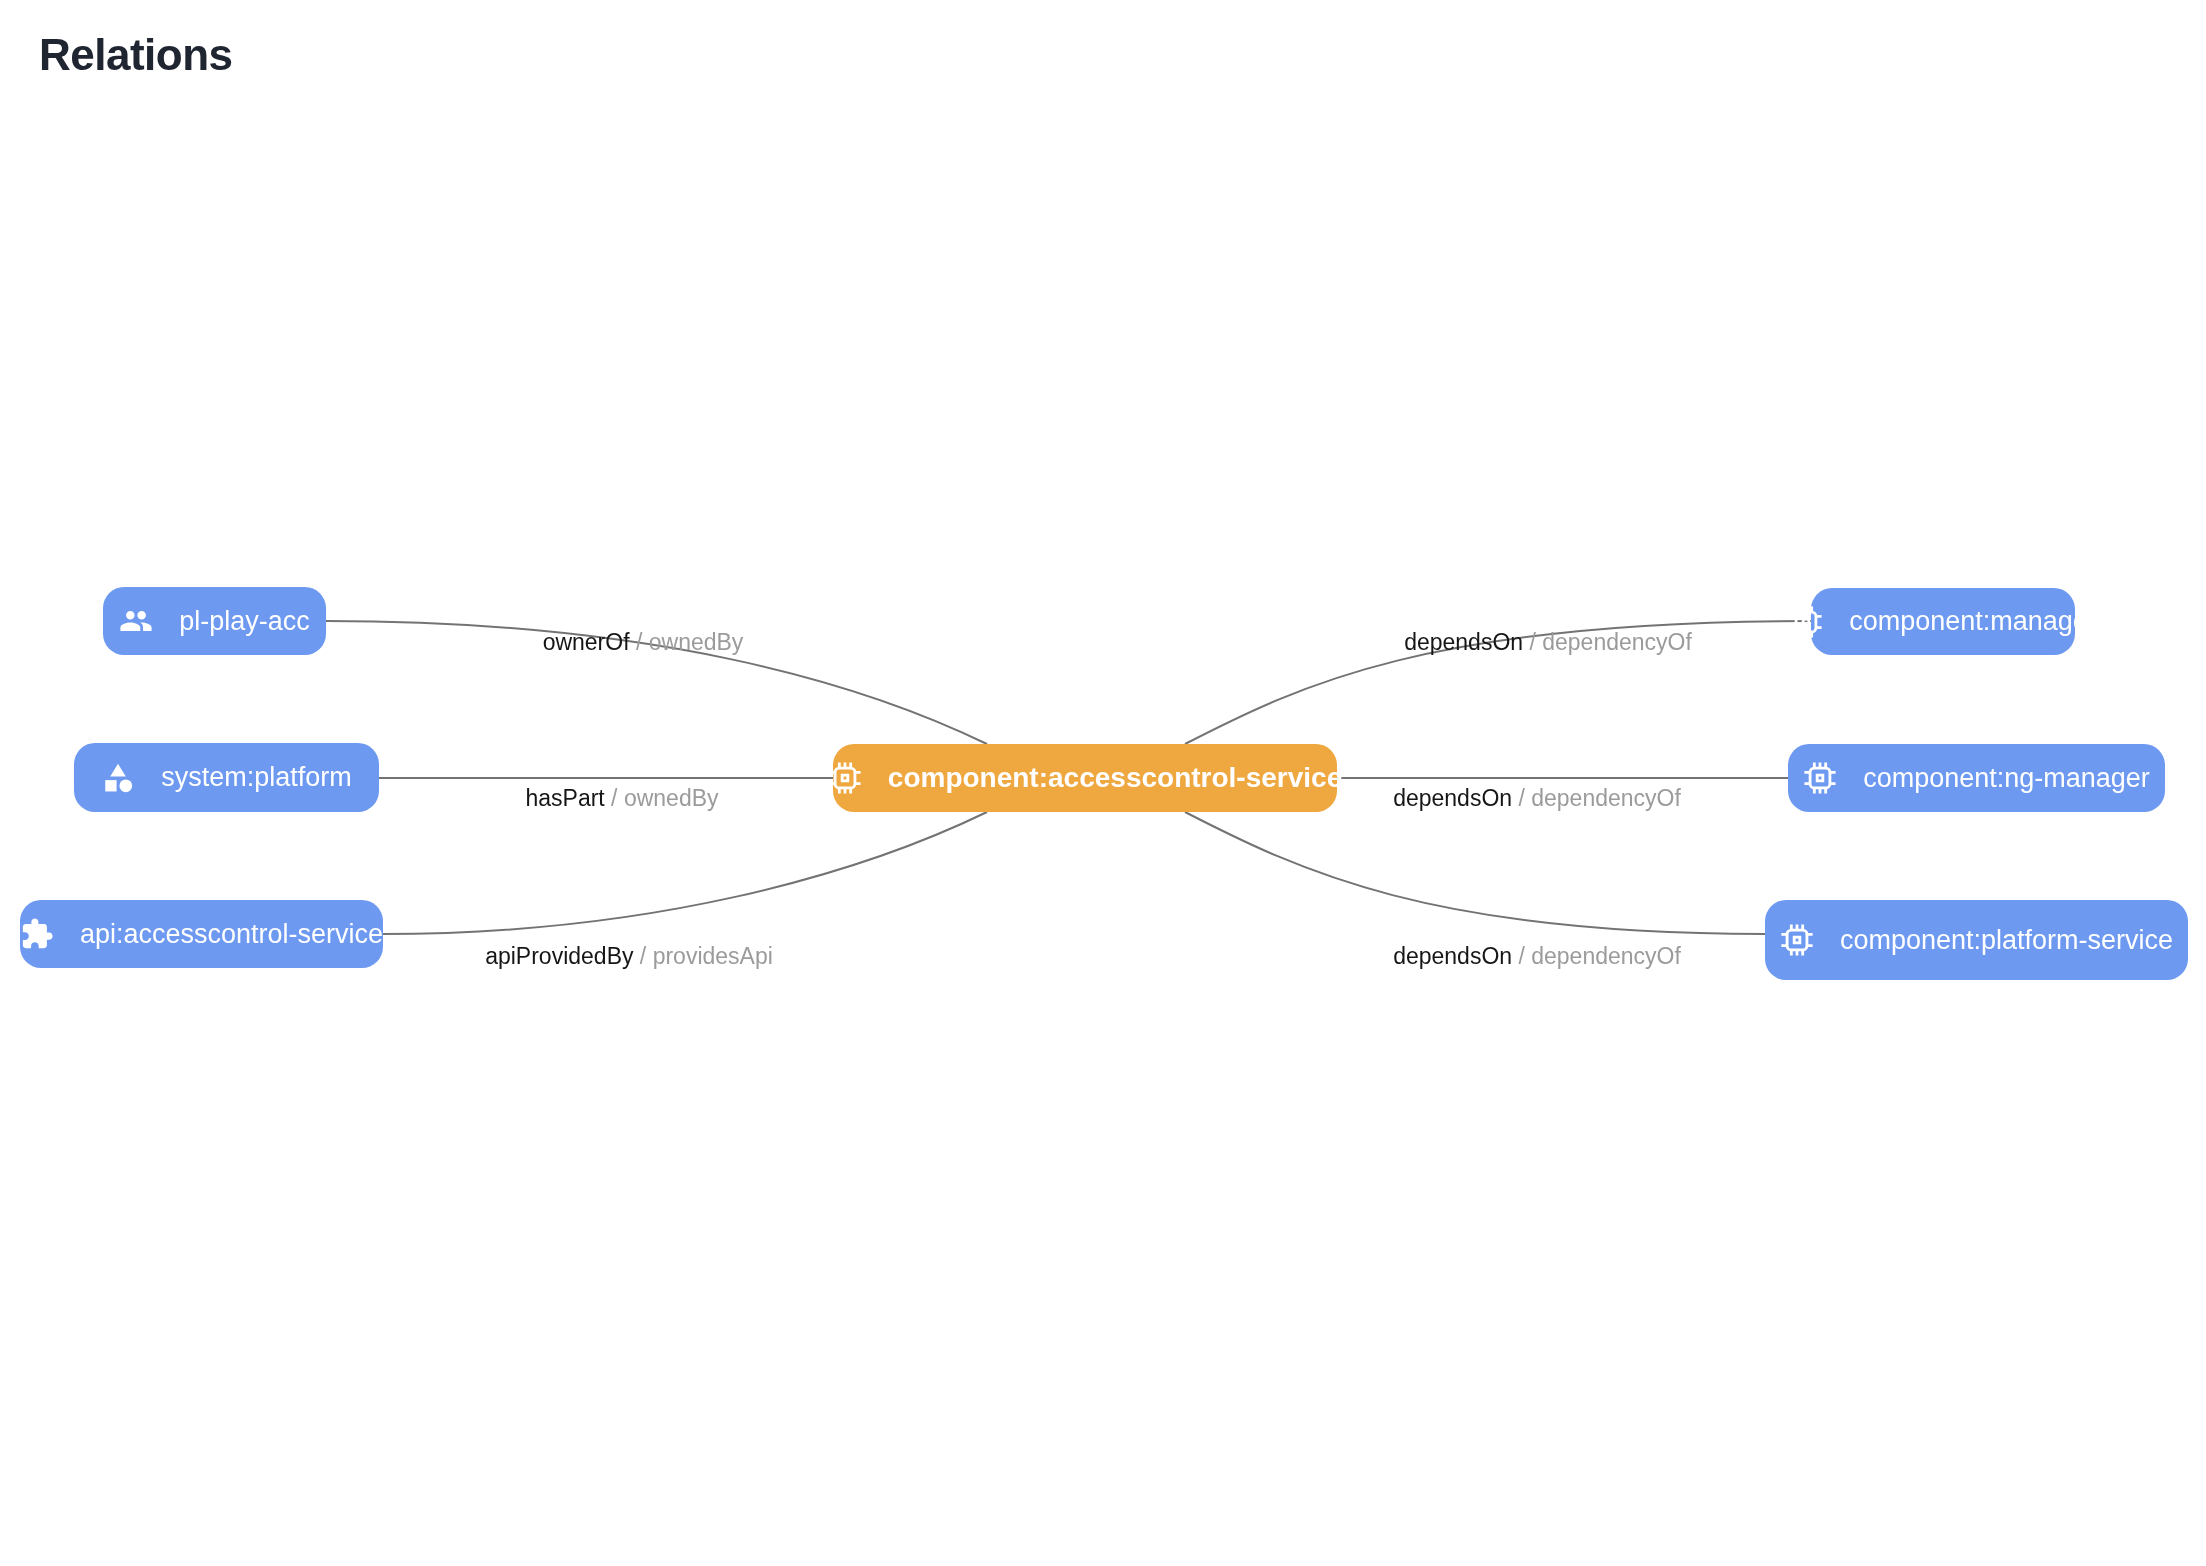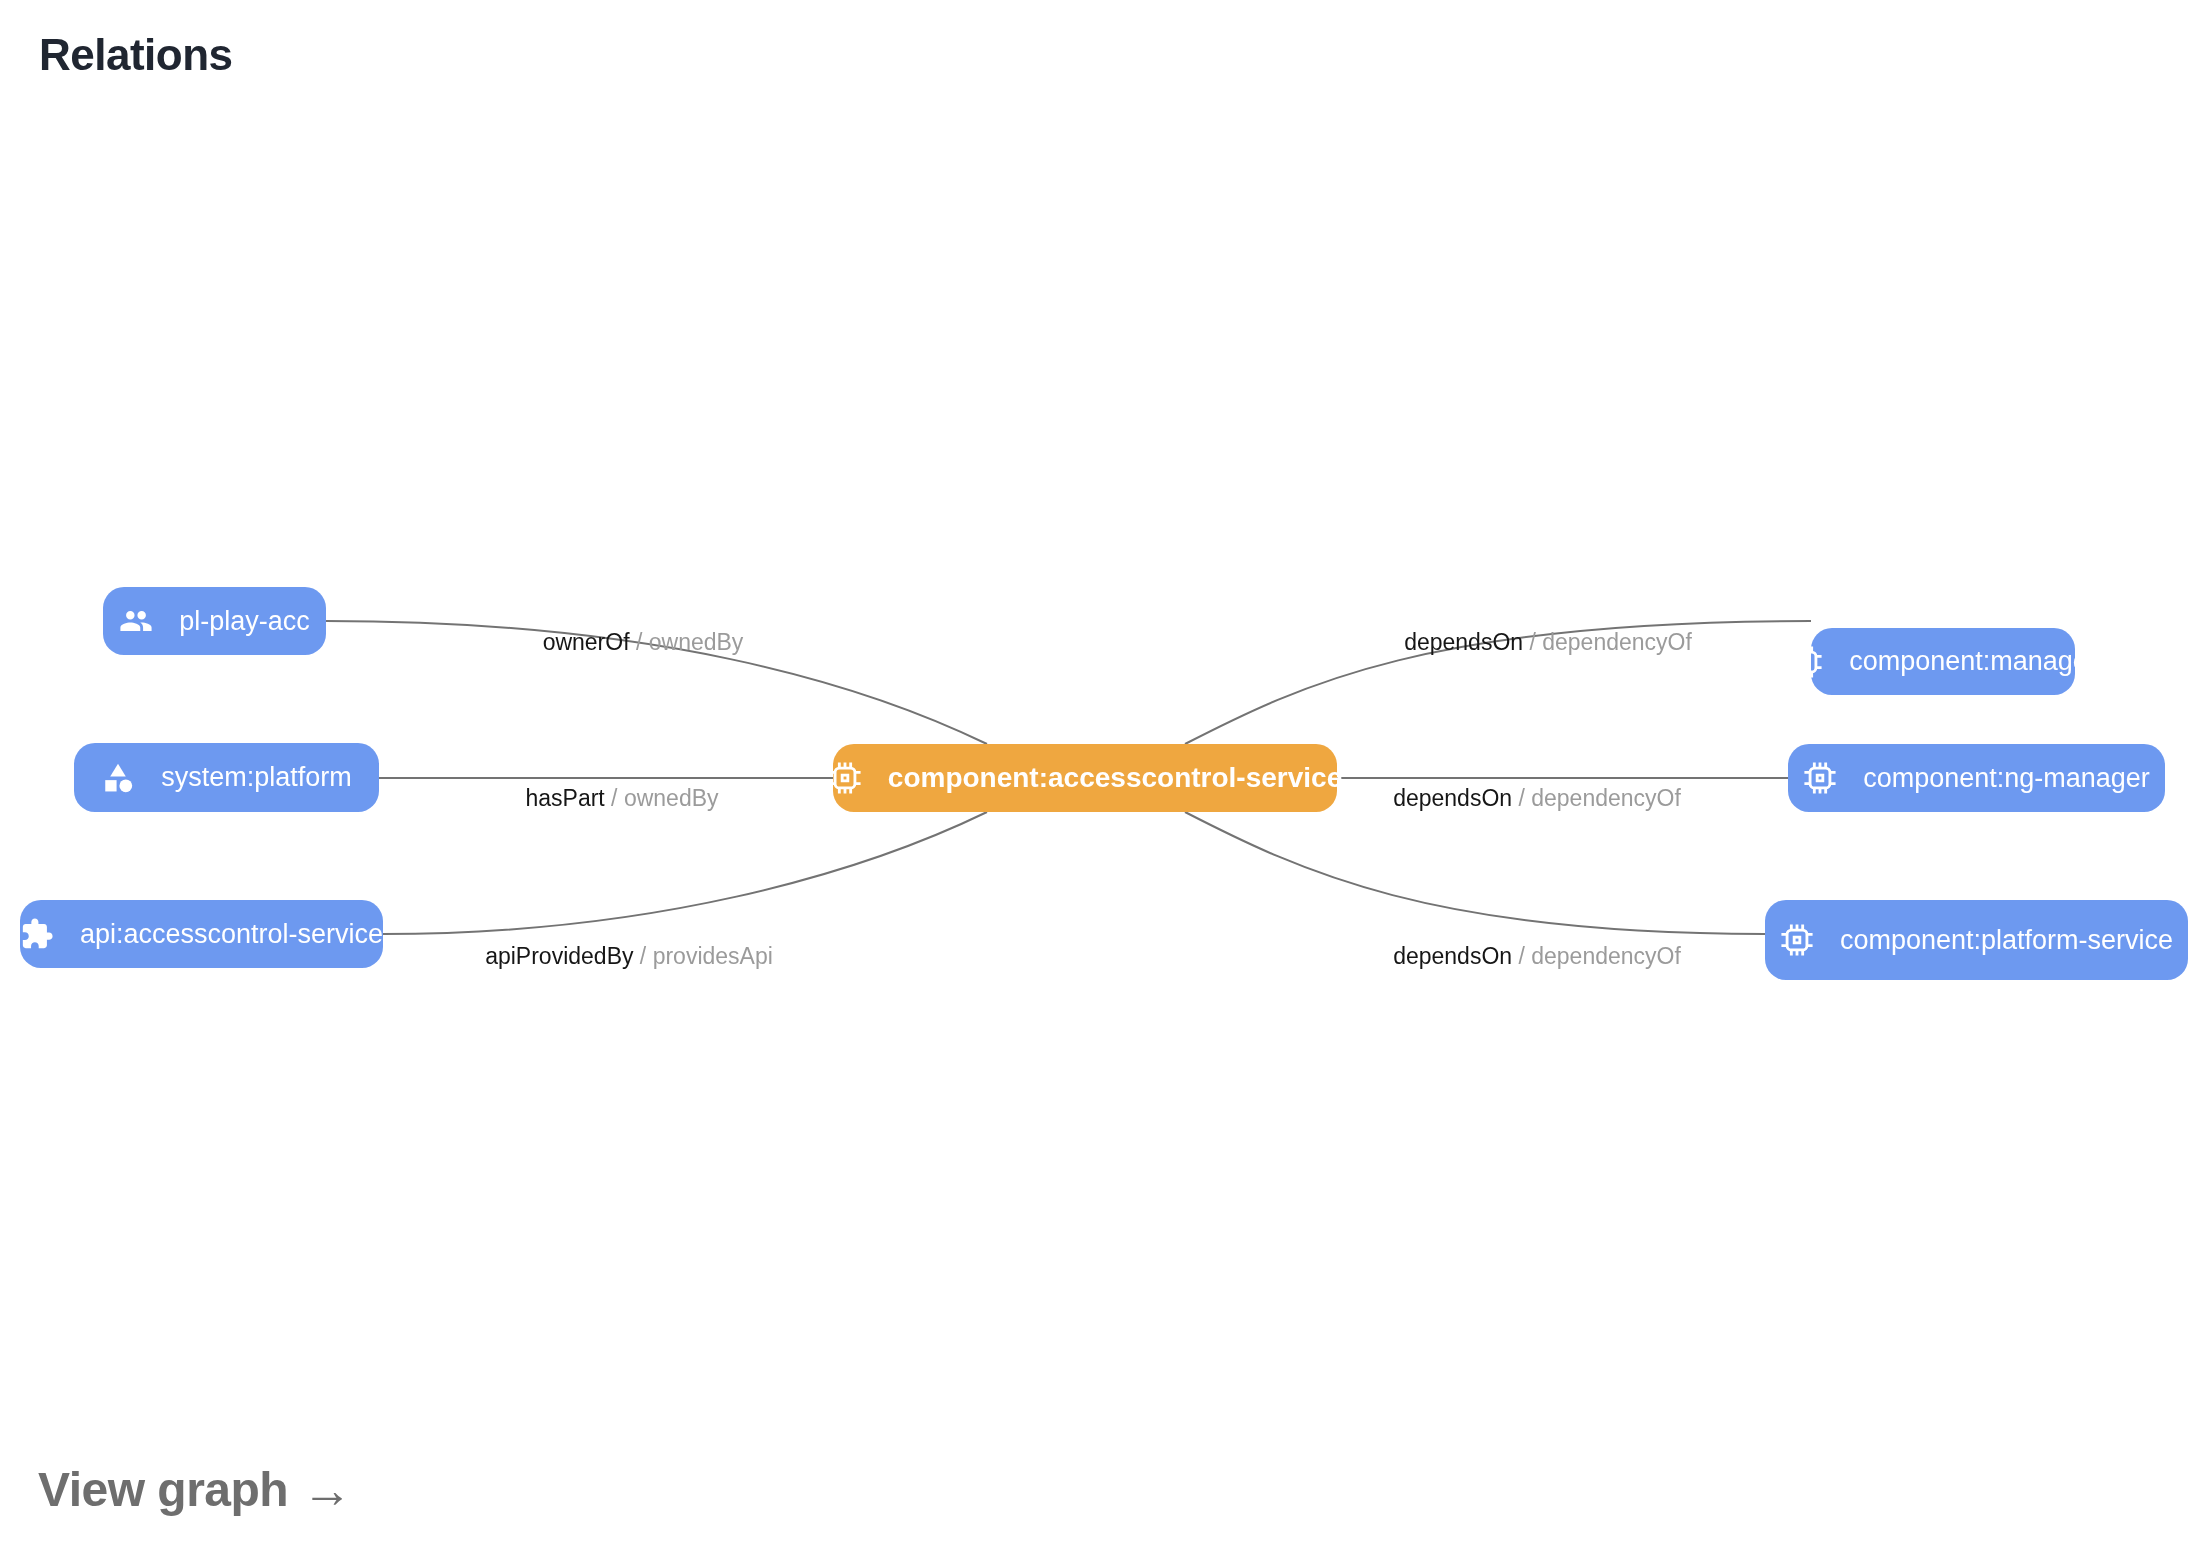--- a/index.html
+++ b/index.html
@@ -148,21 +148,21 @@
         <div class="node orange bold" style="left: 833px; top: 744px; width: 504px; height: 68px;">
           <span class="icon">
             <svg viewBox="0 0 24 24" fill="none" stroke="currentColor" stroke-width="2" stroke-linecap="square">
               <rect x="5" y="5" width="14" height="14" rx="3"></rect>
               <rect x="10" y="10" width="4" height="4"></rect>
               <path d="M8 4.5V2M12 4.5V2M16 4.5V2M8 22v-2.5M12 22v-2.5M16 22v-2.5M4.5 8H2M4.5 16H2M22 8h-2.5M22 16h-2.5"></path>
             </svg>
           </span>
           <span class="nlabel">component:accesscontrol-service</span>
         </div>
-        <div class="node blue" style="left: 1811px; top: 588px; width: 264px; height: 67px; margin-top: 40px;">
+        <div class="node blue" style="left: 1811px; top: 588px; width: 264px; height: 67px;">
           <span class="icon">
             <svg viewBox="0 0 24 24" fill="none" stroke="currentColor" stroke-width="2" stroke-linecap="square">
               <rect x="5" y="5" width="14" height="14" rx="3"></rect>
               <rect x="10" y="10" width="4" height="4"></rect>
               <path d="M8 4.5V2M12 4.5V2M16 4.5V2M8 22v-2.5M12 22v-2.5M16 22v-2.5M4.5 8H2M4.5 16H2M22 8h-2.5M22 16h-2.5"></path>
             </svg>
           </span>
           <span class="nlabel">component:manager</span>
         </div>
         <div class="node blue" style="left: 1788px; top: 744px; width: 377px; height: 68px;">
@@ -181,17 +181,13 @@
               <rect x="5" y="5" width="14" height="14" rx="3"></rect>
               <rect x="10" y="10" width="4" height="4"></rect>
               <path d="M8 4.5V2M12 4.5V2M16 4.5V2M8 22v-2.5M12 22v-2.5M16 22v-2.5M4.5 8H2M4.5 16H2M22 8h-2.5M22 16h-2.5"></path>
             </svg>
           </span>
           <span class="nlabel">component:platform-service</span>
         </div>
       </div>
   </div>
 
-  <a class="view-graph">
-    <span>View graph</span>
-    <span class="arrow">→</span>
-  </a>
 </div>
 
 </body></html>

